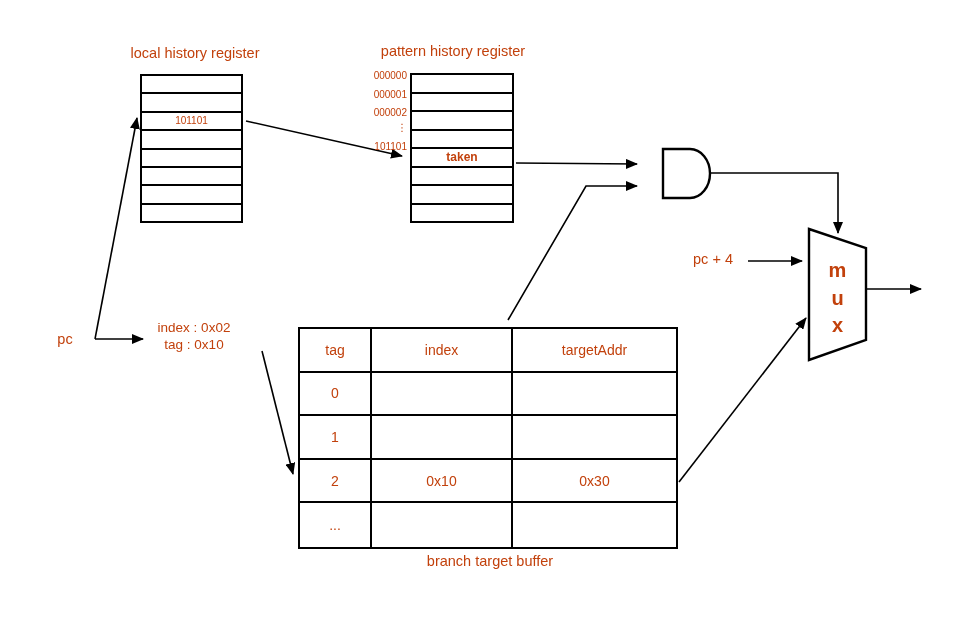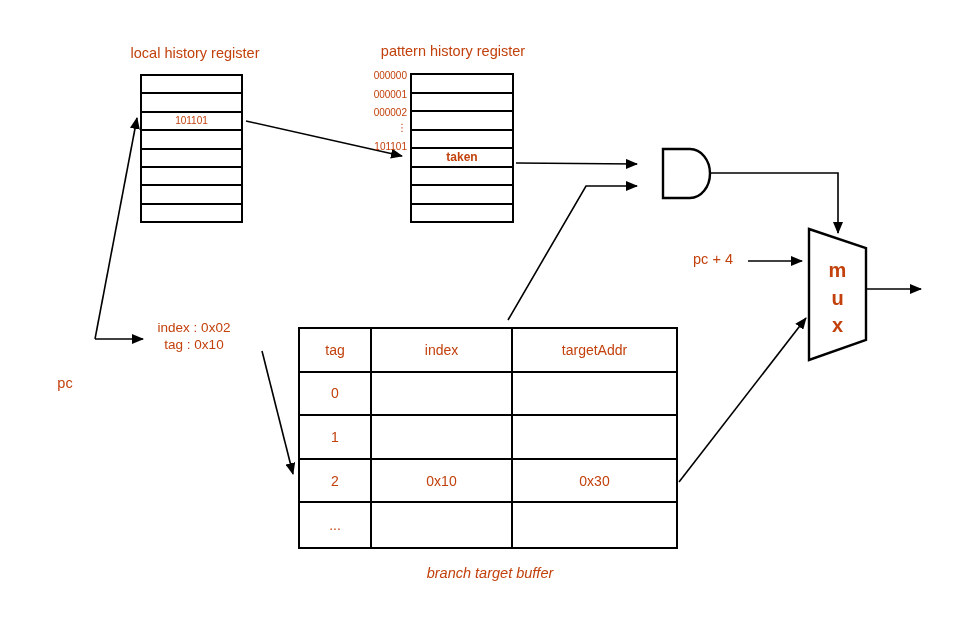--- a/index.html
+++ b/index.html
@@ -128,23 +128,23 @@
 
     <div class="btb-cell">2</div>
     <div class="btb-cell">0x10</div>
     <div class="btb-cell last-col">0x30</div>
 
     <div class="btb-cell last-row">...</div>
     <div class="btb-cell last-row"></div>
     <div class="btb-cell last-col last-row"></div>
   </div>
 
-  <div class="abs title" style="left:380px;top:565px;width:220px;font-style:italic;">branch target buffer</div>
+  <div class="abs title" style="left:380px;top:553px;width:220px;">branch target buffer</div>
 
-  <div class="abs plain-label" style="left:48px;top:331px;width:34px;text-align:center;margin-top:44px;">pc</div>
+  <div class="abs plain-label" style="left:48px;top:331px;width:34px;text-align:center;">pc</div>
 
   <div id="index-tag">
     <div>index : 0x02</div>
     <div>tag : 0x10</div>
   </div>
 
   <div class="abs plain-label" style="left:680px;top:251px;width:66px;text-align:center;">pc + 4</div>
 
   <div id="mux-label">
     <div>m</div>

